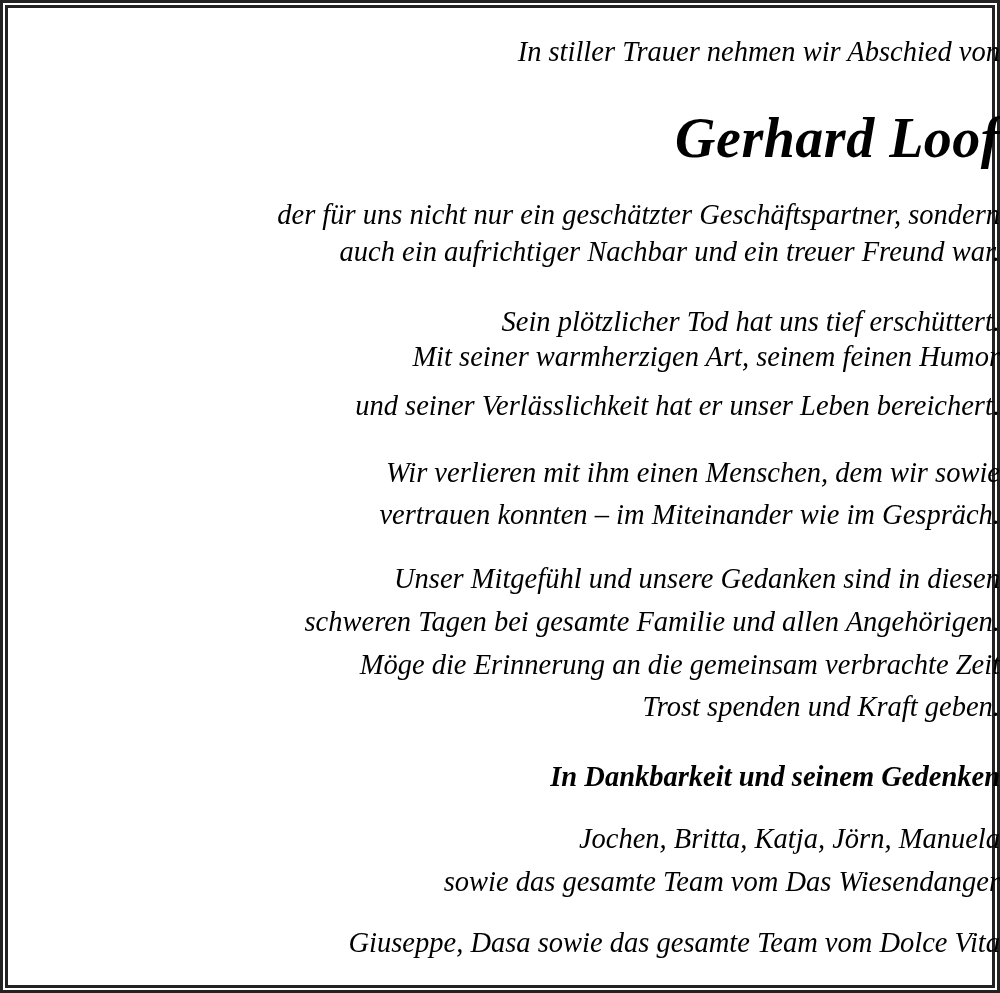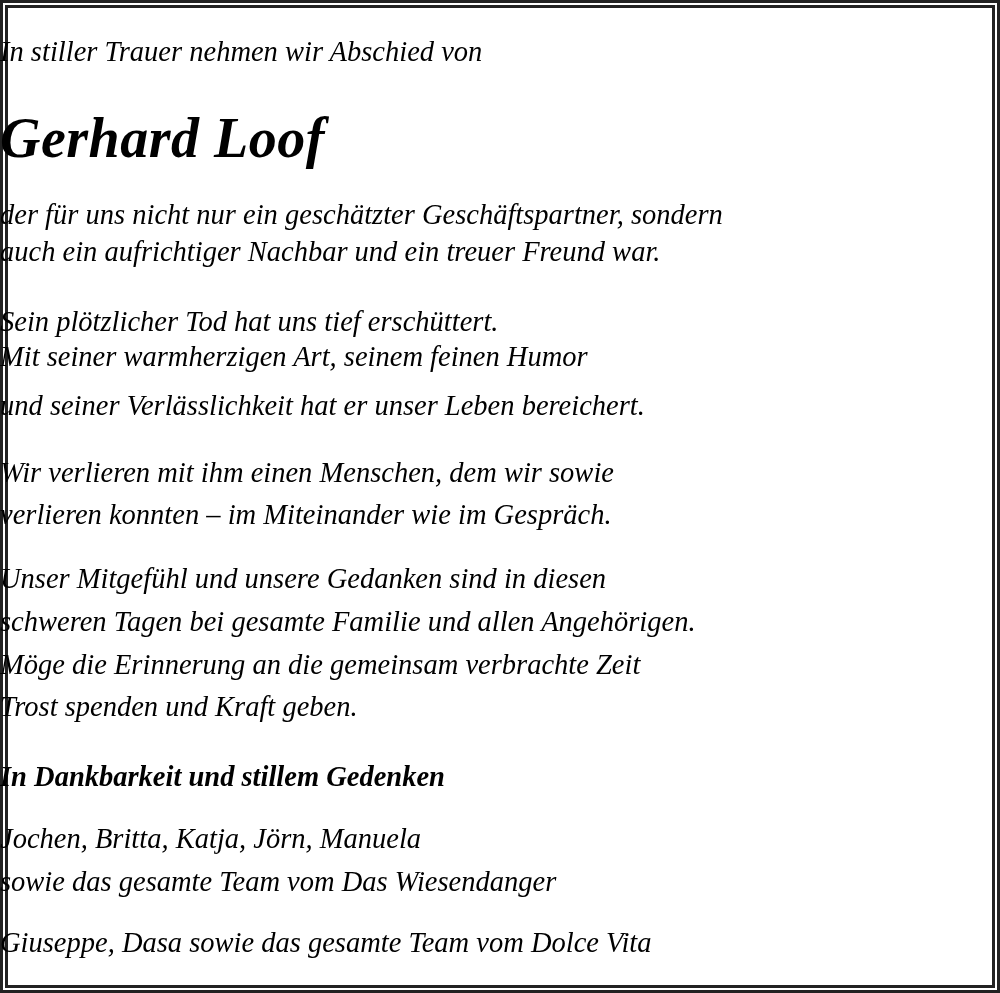--- a/index.html
+++ b/index.html
@@ -1,20 +1,20 @@
 <!DOCTYPE html>
 <html><head>
 <meta charset="utf-8">
 <style>
   html, body { margin:0; padding:0; background:#fff; }
   body { width:1000px; height:993px; position:relative; overflow:hidden; }
   .frame-outer { position:absolute; left:0; top:0; width:1000px; height:993px; box-sizing:border-box; border:3px solid #222; background:#fff; }
   .frame-inner { position:absolute; left:5px; top:5px; right:5px; bottom:5px; border:3px solid #222; background:#fff; }
   .content { position:absolute; left:0; right:0; top:0; text-align:center; font-family:"Liberation Serif", "DejaVu Serif", serif; font-style:italic; color:#000; }
-  .line { position:absolute; left:0; right:0; text-align:left; font-size:28.5px; line-height:34px; white-space:nowrap; }
+  .line { position:absolute; left:0; right:0; text-align:right; font-size:28.5px; line-height:34px; white-space:nowrap; }
   .name { font-size:56px; font-weight:bold; line-height:70px; letter-spacing:0.5px; }
   .bold { font-weight:bold; }
 </style>
 </head>
 <body>
 
 <div class="frame-outer"></div>
 <div class="frame-inner"></div>
 
 <div class="content">
@@ -22,25 +22,25 @@
   <div class="line name" style="top:103px">Gerhard Loof</div>
 
   <div class="line" style="top:198px">der für uns nicht nur ein geschätzter Geschäftspartner, sondern</div>
   <div class="line" style="top:235px">auch ein aufrichtiger Nachbar und ein treuer Freund war.</div>
 
   <div class="line" style="top:305px">Sein plötzlicher Tod hat uns tief erschüttert.</div>
   <div class="line" style="top:340px">Mit seiner warmherzigen Art, seinem feinen Humor</div>
   <div class="line" style="top:389px">und seiner Verlässlichkeit hat er unser Leben bereichert.</div>
 
   <div class="line" style="top:456px">Wir verlieren mit ihm einen Menschen, dem wir sowie</div>
-  <div class="line" style="top:498px">verlieren konnten – im Miteinander wie im Gespräch.</div>
+  <div class="line" style="top:498px">vertrauen konnten – im Miteinander wie im Gespräch.</div>
 
   <div class="line" style="top:562px">Unser Mitgefühl und unsere Gedanken sind in diesen</div>
   <div class="line" style="top:605px">schweren Tagen bei gesamte Familie und allen Angehörigen.</div>
   <div class="line" style="top:648px">Möge die Erinnerung an die gemeinsam verbrachte Zeit</div>
   <div class="line" style="top:690px">Trost spenden und Kraft geben.</div>
 
-  <div class="line bold" style="top:760px">In Dankbarkeit und stillem Gedenken</div>
+  <div class="line bold" style="top:760px">In Dankbarkeit und seinem Gedenken</div>
 
   <div class="line" style="top:822px">Jochen, Britta, Katja, Jörn, Manuela</div>
   <div class="line" style="top:865px">sowie das gesamte Team vom Das Wiesendanger</div>
   <div class="line" style="top:926px">Giuseppe, Dasa sowie das gesamte Team vom Dolce Vita</div>
 </div>
 
 </body></html>

